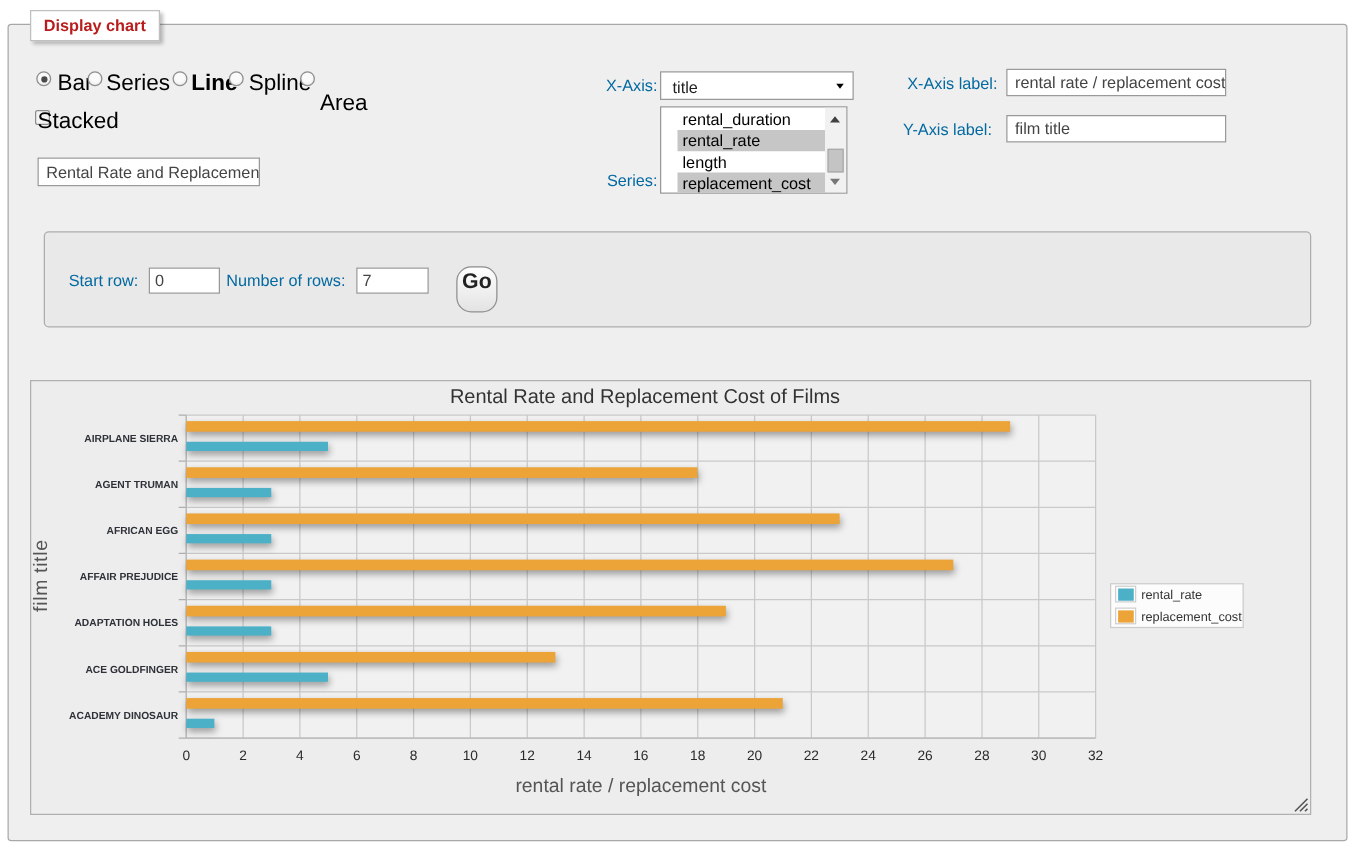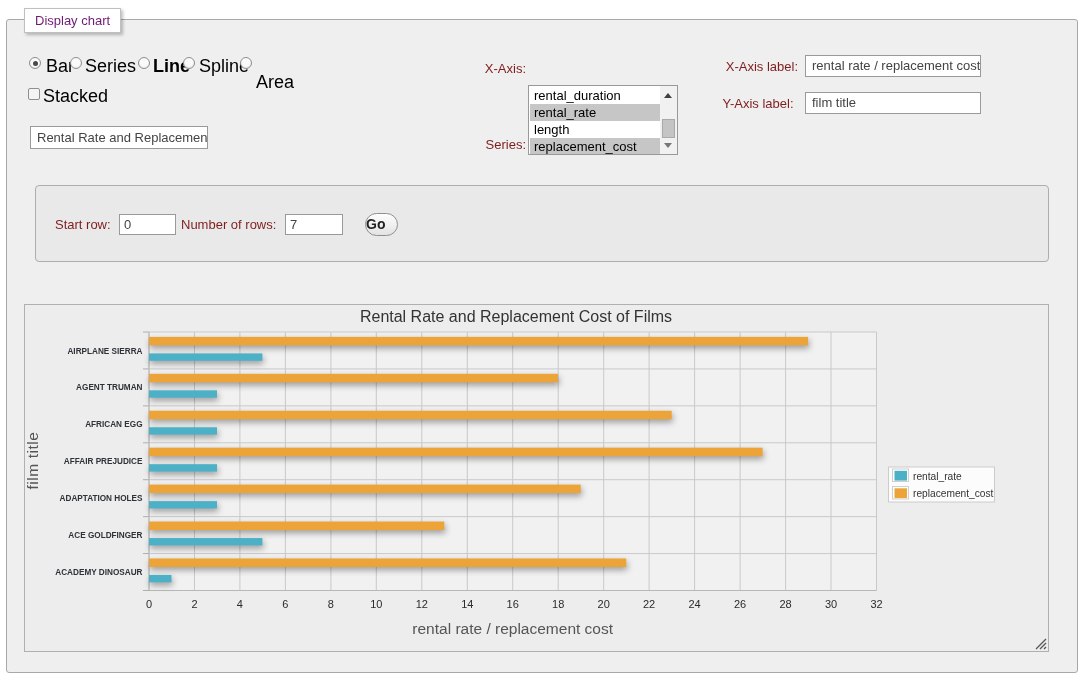--- a/index.html
+++ b/index.html
@@ -1,62 +1,66 @@
 <!DOCTYPE html>
 <html><head>
 <meta charset="utf-8">
 <style>
 * { margin:0; padding:0; box-sizing:border-box; }
 body { width:1081px; height:681px; background:#ffffff; font-family:"Liberation Sans", sans-serif; }
 #page { position:relative; width:1081px; height:681px; overflow:hidden; }
 #fs { position:absolute; left:6px; top:19px; width:1072px; height:654px; background:#efefef; border:1px solid #a8a8a8; border-radius:3px; }
-#legend { position:absolute; left:24px; top:8px; height:25px; background:#ffffff; border:1px solid #c0c0c0; box-shadow:2px 2px 3px rgba(0,0,0,0.25); font-size:13px; font-weight:normal; color:#701a75; line-height:23px; padding:0 10px; z-index:5; }
-.lbl { position:absolute; font-size:13px; color:#7f1d1d; white-space:nowrap; }
+#legend { position:absolute; left:24px; top:8px; height:25px; background:#ffffff; border:1px solid #c0c0c0; box-shadow:2px 2px 3px rgba(0,0,0,0.25); font-size:13px; font-weight:bold; color:#b91c1c; line-height:23px; padding:0 10px; z-index:5; }
+.lbl { position:absolute; font-size:13px; color:#0369a1; white-space:nowrap; }
 .rlbl { position:absolute; font-size:18px; color:#000000; white-space:nowrap; }
 .radio { position:absolute; width:12px; height:12px; border:1px solid #8e8e8e; border-radius:50%; background:radial-gradient(circle at 50% 40%, #fafafa 45%, #e2e2e2); }
 .radio.sel::after { content:""; position:absolute; left:2.5px; top:2.5px; width:5px; height:5px; border-radius:50%; background:#4a4a4a; }
 #chk { position:absolute; left:28px; top:88px; width:12px; height:12px; border:1px solid #8e8e8e; border-radius:2px; background:#f4f4f4; }
 .tin { position:absolute; background:#fff; border:1px solid #999; font-size:13px; color:#444; white-space:nowrap; overflow:hidden; }
 #selx { position:absolute; left:528px; top:57px; width:155px; height:23px; background:#fff; border:1px solid #999; border-radius:0; }
 #selx .tx { position:absolute; left:9px; top:4px; font-size:13px; color:#222; }
 #selx .arr { position:absolute; right:7px; top:9px; width:0; height:0; border-left:3.5px solid transparent; border-right:3.5px solid transparent; border-top:4.5px solid #000; }
 #msel { position:absolute; left:528px; top:85px; width:150px; height:70px; background:#fff; border:1px solid #999; overflow:hidden; }
-.opt { position:absolute; left:1px; width:131px; height:17px; font-size:13px; color:#000; padding-left:4px; line-height:17px; white-space:nowrap; }
+.opt { position:absolute; left:13px; width:131px; height:17px; font-size:13px; color:#000; padding-left:4px; line-height:17px; white-space:nowrap; }
 .opt.sel { background:#c6c6c6; }
 #sbar { position:absolute; right:0; top:0; width:17px; height:68px; background:#f1f1f1; }
 #sbar .thumb { position:absolute; left:2px; top:33px; width:13px; height:19px; background:#c4c4c4; border:1px solid #a9a9a9; }
 #sbar .up { position:absolute; left:4px; top:7px; width:0; height:0; border-left:4.5px solid transparent; border-right:4.5px solid transparent; border-bottom:5px solid #404040; }
 #sbar .dn { position:absolute; left:4px; bottom:6px; width:0; height:0; border-left:4.5px solid transparent; border-right:4.5px solid transparent; border-top:5px solid #777; }
 #panel { position:absolute; left:35px; top:185px; width:1014px; height:77px; background:#e9e9e9; border:1px solid #adadad; border-radius:4px; }
-#gobtn { position:absolute; left:365px; top:213px; width:33px; height:23px; border:1px solid #8f8f8f; border-radius:12px; background:linear-gradient(#fefefe,#e3e3e3); font-size:14px; font-weight:bold; color:#222; text-align:left; line-height:21px; }
+#gobtn { position:absolute; left:365px; top:213px; width:33px; height:37px; border:1px solid #8f8f8f; border-radius:12px; background:linear-gradient(#fefefe,#e3e3e3); font-size:17px; font-weight:bold; color:#222; text-align:center; line-height:21px; }
 #chart { position:absolute; left:24px; top:304px; width:1025px; height:348px; background:#ededed; border:1px solid #b0b0b0; }
 </style>
 </head>
 <body>
 <div id="page">
   <div id="fs"></div>
   <div id="legend">Display chart</div>
 
   <div class="radio sel" style="left:29px; top:57px;"></div>
   <div class="rlbl" style="left:46px; top:56px;">Bar</div>
   <div class="radio" style="left:70px; top:57px;"></div>
   <div class="rlbl" style="left:85px; top:56px;">Series</div>
   <div class="radio" style="left:138px; top:57px;"></div>
   <div class="rlbl" style="left:153px; top:56px;font-weight:bold;">Line</div>
   <div class="radio" style="left:183px; top:57px;"></div>
   <div class="rlbl" style="left:199px; top:56px;text-align:center;">Spline</div>
   <div class="radio" style="left:240px; top:57px;"></div>
   <div class="rlbl" style="left:256px; top:56px;margin-top:16px;">Area</div>
 
   <div id="chk"></div>
-  <div class="rlbl" style="left:43px; top:86px;">Stacked</div>
+  <div class="rlbl" style="left:30px; top:86px;">Stacked</div>
 
   <div class="tin" style="left:30px; top:126px; width:178px; height:23px; line-height:21px; padding-left:6px;">Rental Rate and Replacement</div>
 
   <div class="lbl" style="left:446px; top:61px; width:80px; text-align:right;">X-Axis:</div>
+  <div id="selx">
+      <span class="tx">title</span>
+      <span class="arr"></span>
+    </div>
 
   <div class="lbl" style="left:446px; top:137px; width:80px; text-align:right;">Series:</div>
   <div id="msel">
     <div class="opt" style="top:1px;">rental_duration</div>
     <div class="opt sel" style="top:18px;">rental_rate</div>
     <div class="opt" style="top:35px;">length</div>
     <div class="opt sel" style="top:52px;">replacement_cost</div>
     <div id="sbar">
         <div class="up"></div>
         <div class="thumb"></div>

